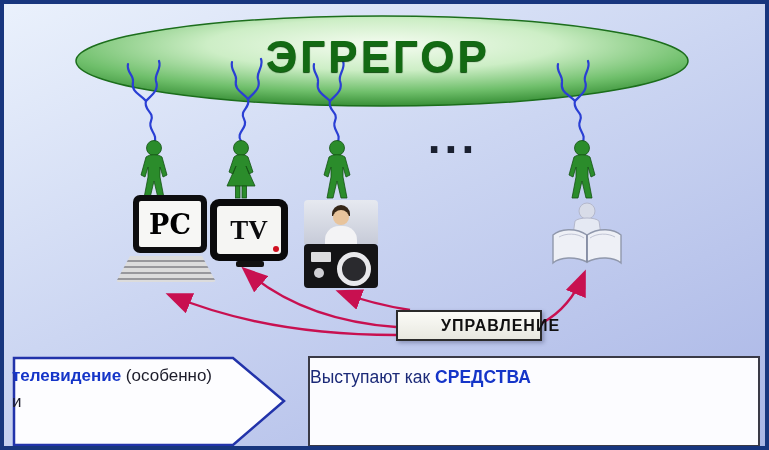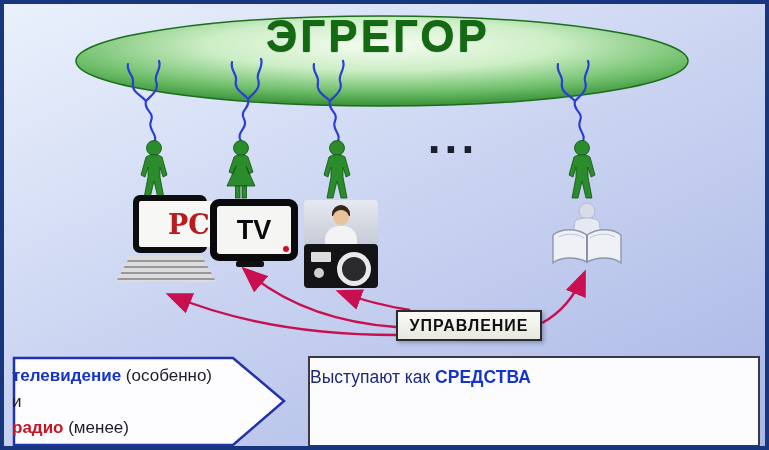--- a/index.html
+++ b/index.html
@@ -9,51 +9,51 @@
     box-sizing:border-box;
     border:4px solid #18367e;
     background:linear-gradient(155deg,#eaf1fc 0%,#ccd6f2 45%,#aab6e6 100%);
     overflow:hidden;
     font-family:"Liberation Sans",sans-serif;
   }
   .abs{position:absolute;}
   #scene{position:absolute;left:0;top:0;}
   
   #egregor-title{
-    left:66px;top:7px;width:616px;
+    left:66px;top:28px;width:616px;
     text-align:center;
     font-size:44px;font-weight:bold;letter-spacing:3px;
     color:#136a13;text-shadow:0 1px 1px #0a4a0a;
   }
   
   #dots{
     left:414px;top:104px;width:70px;height:58px;
     font-size:46px;font-weight:bold;color:#1a2030;letter-spacing:4px;
     line-height:58px;text-align:center;
   }
   
   #pc-monitor{
     left:129px;top:191px;width:74px;height:58px;
     background:#0d0d0f;border-radius:7px;box-sizing:border-box;padding:6px;
   }
   #pc-screen{
     width:100%;height:100%;background:#f7f7f5;border-radius:2px;
-    display:flex;align-items:center;
-    font-family:"DejaVu Serif",serif;font-weight:bold;font-size:27px;color:#b91c1c;padding-left:29px;
+    display:flex;align-items:center;justify-content:center;
+    font-family:"DejaVu Serif",serif;font-weight:bold;font-size:27px;color:#000000;
   }
   #pc-keyboard{
     left:112px;top:252px;width:100px;height:26px;
     background:repeating-linear-gradient(180deg,#dcdcdc 0 4px,#98989c 4px 6px);
     clip-path:polygon(14% 0,86% 0,100% 100%,0 100%);
     border-radius:3px;
   }
   
   #tv-set{
-    left:206px;top:195px;width:88px;height:62px;
-    background:#0a0a0c;border-radius:9px;box-sizing:border-box;padding:7px;
+    left:206px;top:195px;width:78px;height:62px;
+    background:#0a0a0c;border-radius:9px;box-sizing:border-box;padding:7px;font-family:Liberation Serif, serif;
   }
   #tv-screen{
     position:relative;width:100%;height:100%;background:#f5f5f3;border-radius:3px;
     display:flex;align-items:center;justify-content:center;
     font-weight:bold;font-size:27px;color:#0b0b0d;
   }
   #tv-indicator{
     position:absolute;right:2px;bottom:2px;width:6px;height:6px;border-radius:50%;
     background:#d01020;
   }
@@ -75,23 +75,24 @@
     position:absolute;right:7px;top:8px;width:24px;height:24px;border-radius:50%;
     border:5px solid #e9e9ec;background:#2a2a2e;box-sizing:content-box;
   }
   #boombox-display{position:absolute;left:7px;top:8px;width:20px;height:10px;background:#dcdcde;border-radius:1px;}
   #boombox-knob{position:absolute;left:10px;top:24px;width:10px;height:10px;border-radius:50%;background:#cfcfd4;}
   
   #control-box{
     left:392px;top:306px;width:146px;height:31px;
     background:linear-gradient(#fbfbf7,#e8e8e0);
     border:2px solid #2b2b2b;box-sizing:border-box;
-    display:flex;align-items:center;justify-content:center;
+    display:flex;align-items:center;justify-content:flex-start;
     font-weight:bold;font-size:16px;color:#111;letter-spacing:1px;
     box-shadow:2px 2px 4px rgba(20,20,60,.3);
+    padding-left:43px;
   }
   
   #left-note{left:8px;top:352px;width:276px;height:91px;}
   #left-note-text{
     position:absolute;left:0;top:7px;width:232px;
     font-size:17px;color:#1c1c2a;line-height:26px;
   }
   .tv-word{color:#1535c8;font-weight:bold;}
   .radio-word{color:#c81423;font-weight:bold;}
   
@@ -216,23 +217,20 @@
 
   <div id="left-note" class="abs">
     <svg width="276" height="91" viewBox="0 0 276 91">
       <polygon points="2,2 221,2 272,45 221,89 2,89" fill="#fdfdff" stroke="#2233aa" stroke-width="2.5"></polygon>
     </svg>
     <div id="left-note-text">
       <div>
         <span class="tv-word">телевидение</span><span> (особенно)</span>
       </div>
       <div>и</div>
-      <div>
-        <span class="radio-word">радио</span><span> (менее)</span>
-      </div>
     </div>
   </div>
 
   <div id="right-note" class="abs">
     <div>
       <span>Выступают как </span><span class="emphasis">СРЕДСТВА</span>
     </div>
   </div>
 
 </div>

